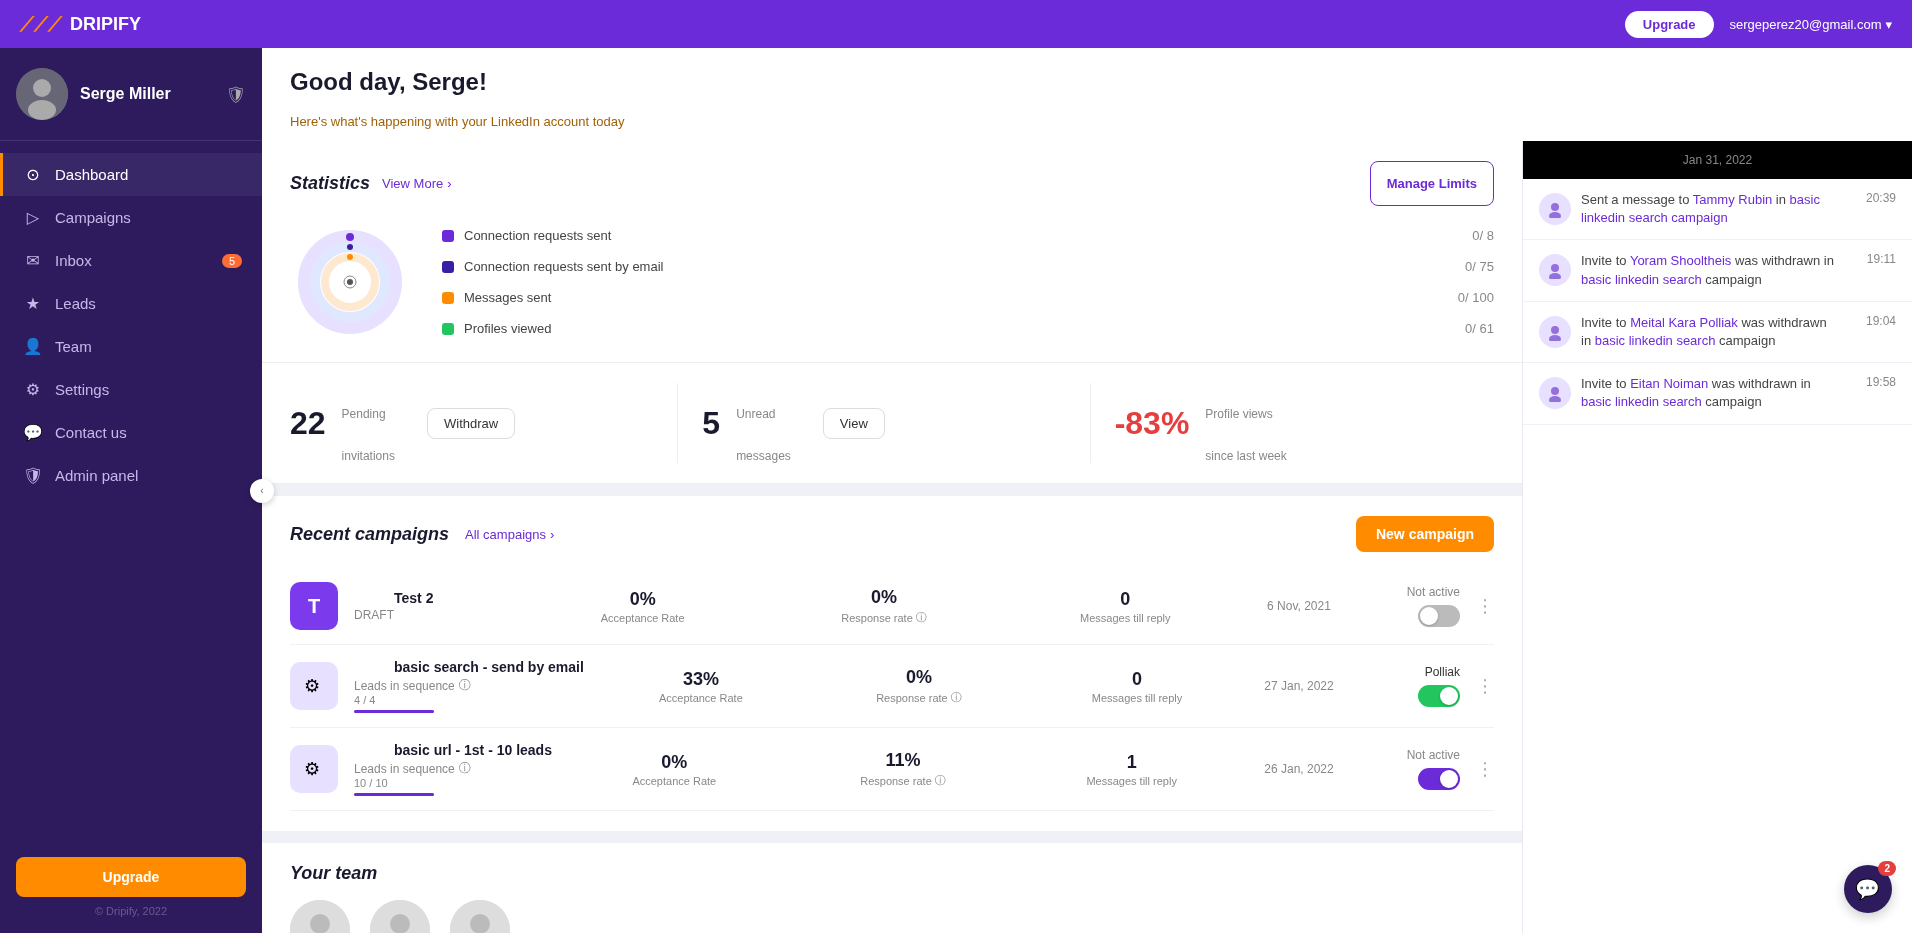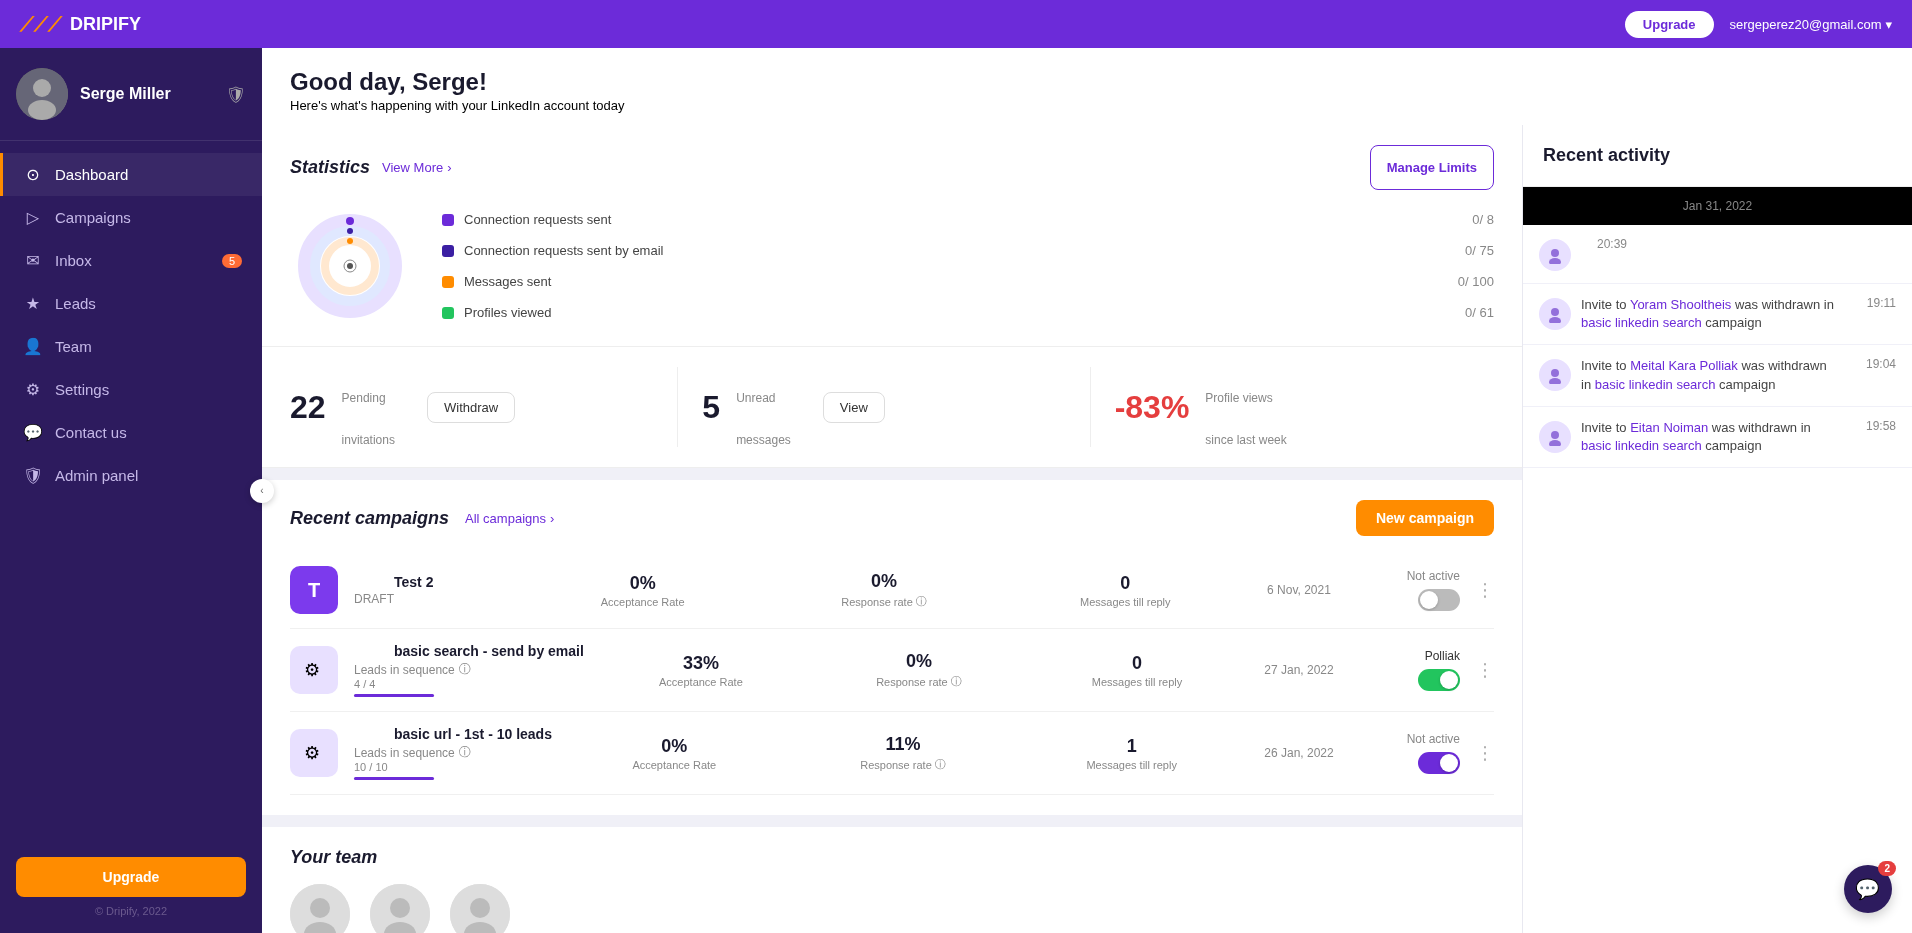--- a/index.html
+++ b/index.html
@@ -31,21 +31,21 @@
     .nav-badge { background: #ff6b35; color: white; border-radius: 10px; padding: 1px 7px; font-size: 11px; margin-left: auto; }
     .sidebar-footer { padding: 16px; }
     .upgrade-btn-sidebar { width: 100%; background: #ff8c00; color: white; border: none; border-radius: 8px; padding: 12px; font-weight: 600; cursor: pointer; font-size: 14px; }
     .copyright { color: #6b5a8e; font-size: 11px; text-align: center; margin-top: 8px; }
     .sidebar-collapse { position: absolute; right: -12px; top: 50%; transform: translateY(-50%); width: 24px; height: 24px; background: white; border-radius: 50%; display: flex; align-items: center; justify-content: center; cursor: pointer; box-shadow: 0 2px 6px rgba(0,0,0,0.2); font-size: 10px; color: #666; z-index: 10; }
 
     
     .content { flex: 1; overflow-y: auto; display: flex; flex-direction: column; }
     .page-header { padding: 20px 28px 12px; background: white; }
     .greeting { font-size: 24px; font-weight: 700; color: #1a1a2e; }
-    .greeting-sub { font-size: 13px; color: #000000; margin-top: 2px; }
+    .greeting-sub { font-size: 13px; color: #a16207; margin-top: 18px; }
 
     
     .content-grid { display: flex; gap: 0; flex: 1; }
     .main-panel { flex: 1; padding: 0; overflow-y: auto; }
     .right-panel { width: 390px; background: white; border-left: 1px solid #e8e8f0; overflow-y: auto; flex-shrink: 0; }
 
     
     .stats-section { background: white; margin: 0; padding: 20px 28px; border-bottom: 1px solid #eee; }
     .section-header { display: flex; align-items: center; gap: 12px; margin-bottom: 16px; }
     .section-title { font-size: 18px; font-weight: 600; color: #1a1a2e; font-style: italic; }
@@ -424,31 +424,33 @@
                 <circle cx="30" cy="30" r="30" fill="#ddd"></circle>
                 <circle cx="30" cy="24" r="10" fill="#bbb"></circle>
                 <ellipse cx="30" cy="50" rx="16" ry="12" fill="#bbb"></ellipse>
               </svg>
             </div>
           </div>
         </div>
       </div>
 
       <div class="right-panel">
-        <div class="activity-header">Recent activity</div>
         <div class="activity-date">Jan 31, 2022</div>
 
         <div class="activity-item">
           <div class="activity-icon">
             <svg width="18" height="18" viewBox="0 0 18 18">
                 <circle cx="9" cy="9" r="9" fill="#e8e0ff"></circle>
                 <circle cx="9" cy="7" r="4" fill="#9370db"></circle>
                 <ellipse cx="9" cy="16" rx="6" ry="4" fill="#9370db"></ellipse>
               </svg>
           </div>
+          <div class="activity-text">
+            Sent a message to <span class="activity-link">Tammy Rubin</span> in <span class="activity-link">basic linkedin search campaign</span>
+          </div>
           <span class="activity-time">20:39</span>
         </div>
 
         <div class="activity-item">
           <div class="activity-icon">
             <svg width="18" height="18" viewBox="0 0 18 18">
                 <circle cx="9" cy="9" r="9" fill="#e8e0ff"></circle>
                 <circle cx="9" cy="7" r="4" fill="#9370db"></circle>
                 <ellipse cx="9" cy="16" rx="6" ry="4" fill="#9370db"></ellipse>
               </svg>

